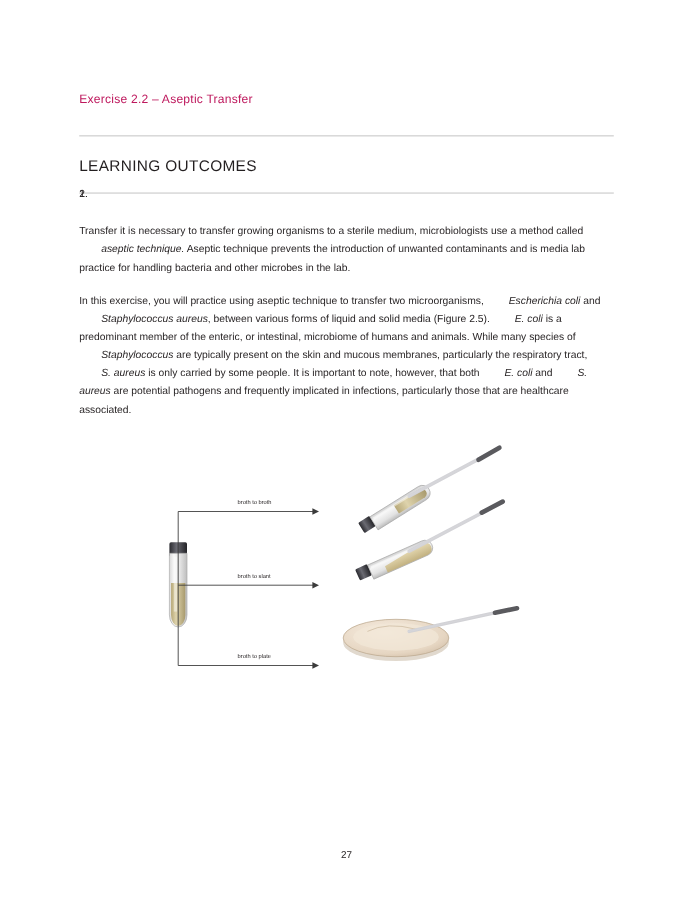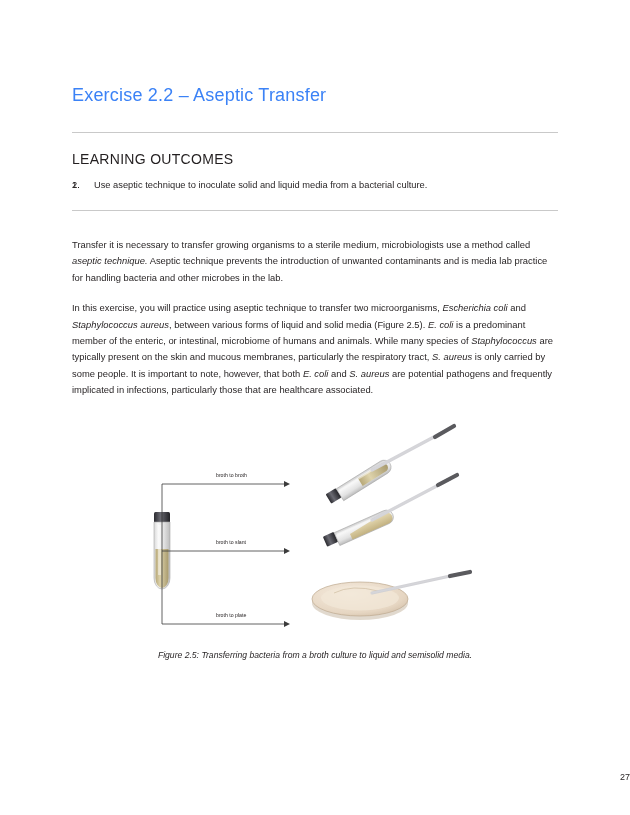--- a/index.html
+++ b/index.html
@@ -22,23 +22,23 @@
     height: 815px;
     background: #fff;
   }
   .content {
     position: absolute;
     left: 72px;
     top: 85px;
     width: 486px;
   }
   .doc-title {
-    font-size: 18px;
+    font-size: 11px;
     font-weight: 400;
-    color: #3b82f6;
+    color: #be185d;
     letter-spacing: 0.2px;
     margin: 0 0 26px 0;
   }
   .rule {
     border: none;
     border-top: 1px solid #c9c9c9;
     margin: 0;
     height: 0;
   }
   .rule-top { margin-bottom: 18px; }
@@ -69,41 +69,41 @@
     top: 0;
   }
   p.body {
     font-size: 9.4px;
     line-height: 16.4px;
     color: #231f20;
     margin: 0 0 14px 0;
     text-align: left;
   }
   p.body:last-of-type { margin-bottom: 0; }
-  .it { font-style: italic; }
+  .it { font-style: italic; margin-left: 20px; }
 
   .figure {
     margin-top: 22px;
     width: 486px;
     position: relative;
     height: 225px;
   }
   .figure-caption {
     font-size: 8.6px;
     font-style: italic;
     text-align: center;
     color: #231f20;
     margin-top: 4px;
   }
   .page-number {
     position: absolute;
     left: 0;
     width: 630px;
     top: 772px;
-    text-align: right;
+    text-align: center;
     font-size: 9px;
     color: #231f20;
   }
   svg { display: block; }
   .fig-label {
     font-size: 5.2px;
     fill: #231f20;
     font-family: "Liberation Sans", sans-serif;
   }
 </style>
@@ -118,21 +118,20 @@
     <hr class="rule rule-top">
 
     <div class="section-label">LEARNING OUTCOMES</div>
 
     <ol class="outcomes">
       <li>
         <span class="num">1.</span>
       </li>
       <li>
         <span class="num">2.</span>
-        <span>Use aseptic technique to inoculate solid and liquid media from a bacterial culture.</span>
       </li>
     </ol>
 
     <hr class="rule rule-bottom">
 
     <p class="body"><span>Transfer it is necessary to transfer growing organisms to a sterile medium, microbiologists use a method called </span><span class="it">aseptic technique.</span><span> Aseptic technique prevents the introduction of unwanted contaminants and is media lab practice for handling bacteria and other microbes in the lab.</span></p>
 
     <p class="body"><span>In this exercise, you will practice using aseptic technique to transfer two microorganisms, </span><span class="it">Escherichia coli</span><span> and </span><span class="it">Staphylococcus aureus</span><span>, between various forms of liquid and solid media (Figure 2.5). </span><span class="it">E. coli</span><span> is a predominant member of the enteric, or intestinal, microbiome of humans and animals. While many species of </span><span class="it">Staphylococcus</span><span> are typically present on the skin and mucous membranes, particularly the respiratory tract, </span><span class="it">S. aureus</span><span> is only carried by some people. It is important to note, however, that both </span><span class="it">E. coli</span><span> and </span><span class="it">S. aureus</span><span> are potential pathogens and frequently implicated in infections, particularly those that are healthcare associated.</span></p>
 
     <div class="figure">
@@ -228,19 +227,18 @@
           <ellipse cx="288" cy="178" rx="48" ry="17" fill="url(#plateG)" stroke="#bda98f" stroke-width="0.7"></ellipse>
           <ellipse cx="288" cy="177" rx="39" ry="12.5" fill="#f2e7d7" opacity="0.75"></ellipse>
           <path d="M262 172 q18 -9 44 -2" stroke="#cbb89c" stroke-width="0.8" fill="none" opacity="0.8"></path>
           <g>
             <line x1="300" y1="172" x2="392" y2="152" stroke="url(#wireG)" stroke-width="3.2" stroke-linecap="round"></line>
             <line x1="378" y1="155" x2="398" y2="151" stroke="#5a5a5e" stroke-width="4.2" stroke-linecap="round"></line>
           </g>
         </g>
       </svg>
 
-      <div class="figure-caption">Figure 2.5: Transferring bacteria from a broth culture to liquid and semisolid media.</div>
     </div>
 
   </div>
 
   <div class="page-number">27</div>
 </div>
 
 </body></html>

